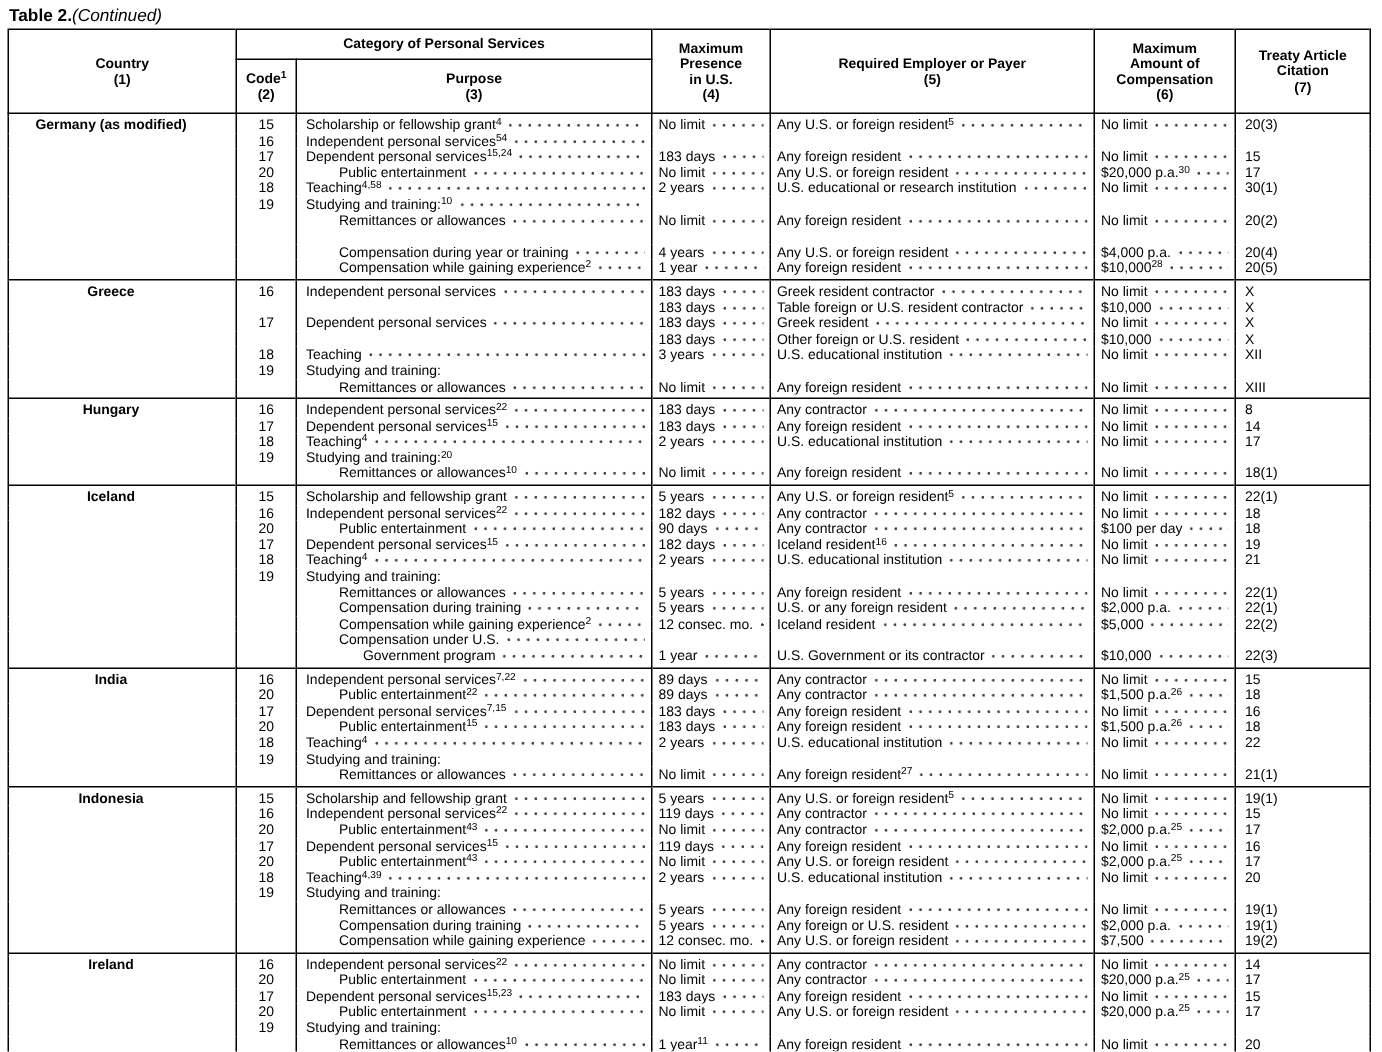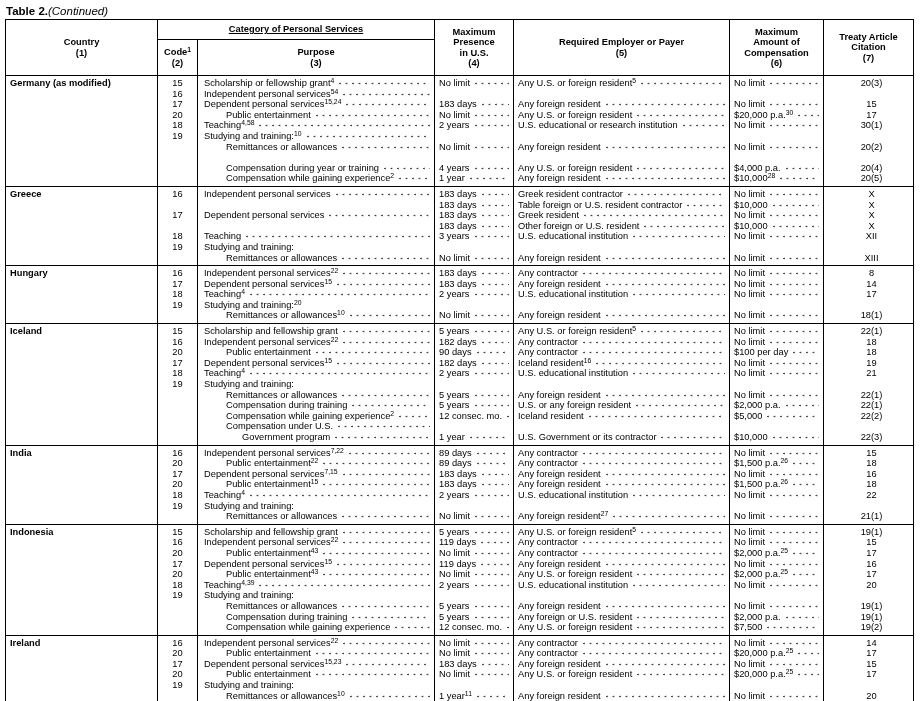--- a/index.html
+++ b/index.html
@@ -8,31 +8,31 @@
   .title { padding:5px 0 2px 6px; font-size:11.5px; }
   .title .t-bold { font-weight:bold; }
   .title .t-cont { font-style:italic; }
 
   table { border-collapse:collapse; table-layout:fixed; width:908px; margin-left:5px;
           border:1.5px solid #000; }
   th, td { border-left:1px solid #000; border-right:1px solid #000; }
 
   thead th { font-size:9.3px; font-weight:bold; text-align:center; vertical-align:middle;
              padding:1px 2px; line-height:10.5px; border-bottom:1px solid #000; }
-  thead .cat { height:17px;text-decoration:underline; }
+  thead .cat { height:17px; }
   thead tr:nth-child(2) th { height:33px; }
   .th-ml div { white-space:pre-line; }
 
   tbody { border-top:1px solid #000; }
   tbody td { font-size:9.3px; line-height:10.6px; vertical-align:top; padding:0; }
   tbody tr:first-child td { padding-top:2px; }
   tbody tr:last-child td { padding-bottom:2px; }
-  td.country { font-weight:bold; padding-left:4px; padding-right:19px; }
+  td.country { font-weight:bold; padding-left:4px; padding-right:19px;text-align:center; }
   td.code { text-align:center; }
-  td.cit { padding-left:6px;text-align:center; }
+  td.cit { padding-left:6px; }
   tr.spacer td { height:10.6px; }
 
   .cf { display:flex; align-items:baseline; overflow:hidden; }
   td.purpose .cf { padding-left:6px; }
   td.purpose .cf.ind1 { padding-left:28px; }
   td.purpose .cf.ind2 { padding-left:44px;text-align:right; }
   td.presence .cf, td.employer .cf, td.comp .cf { padding-left:4px; }
   .txt { white-space:nowrap; }
   sup { font-size:6.8px; line-height:0; vertical-align:3px; }
   .leader { flex:1 1 auto; min-width:5px; height:3px; align-self:baseline;

